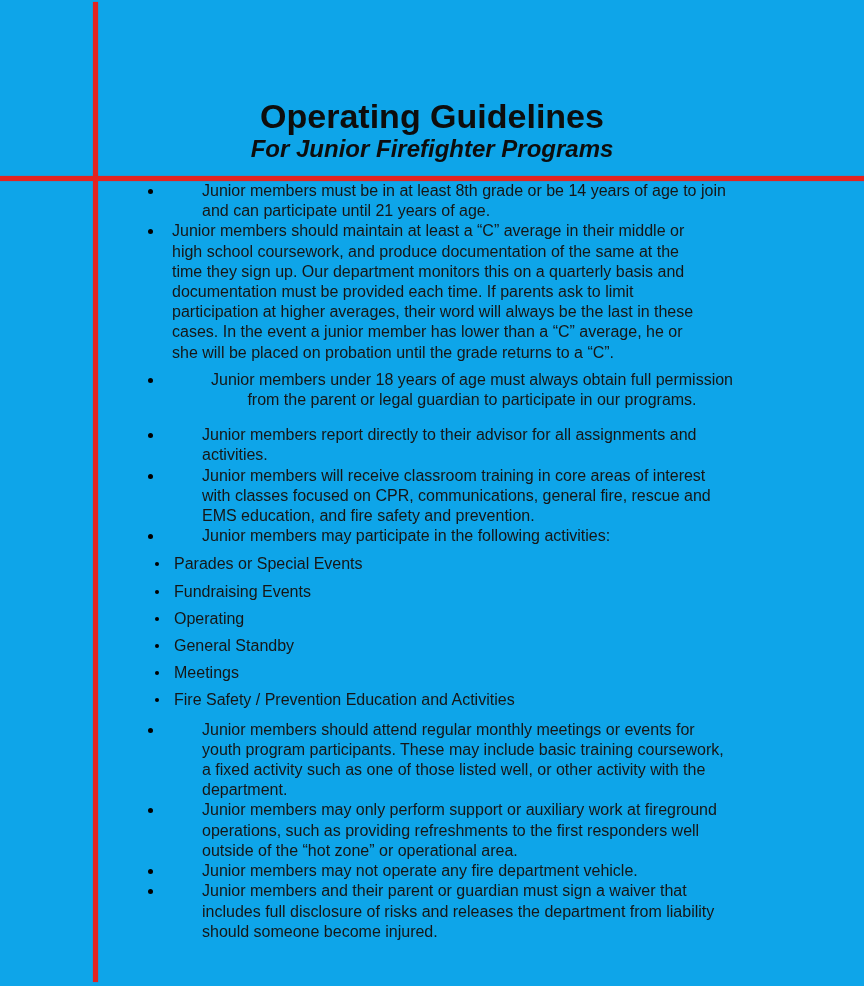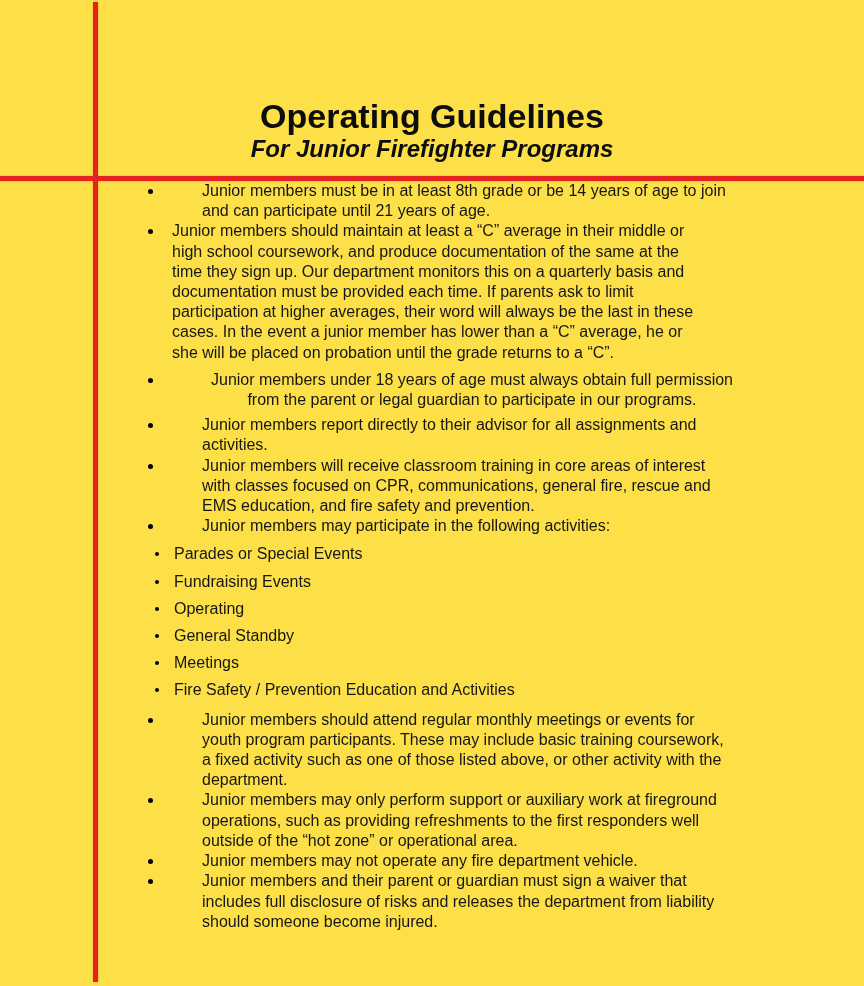--- a/index.html
+++ b/index.html
@@ -1,20 +1,20 @@
 <!DOCTYPE html>
 <html><head>
 <meta charset="utf-8">
 <style>
   html, body { margin: 0; padding: 0; background: #ffffff; }
   .page {
     position: relative;
     width: 864px;
     height: 986px;
-    background: #fde047;
+    background: #0ea5e9;
     overflow: hidden;
     font-family: "Liberation Sans", sans-serif;
     color: #161616;
   }
   
   .vline {
     position: absolute;
     left: 93px; top: 2px;
     width: 5px; height: 980px;
     background: #e42320;
@@ -72,21 +72,21 @@
     width: 5px; height: 5px;
     border-radius: 50%;
     background: #000;
   }
   .tab  > .dot { left: -54px; }
   .near > .dot { left: -24px; }
   .sub  > .dot { left: -19px; width: 4px; height: 4px; }
   
   .item:nth-child(2)  { }
   .item:nth-child(3)  { margin-top: 7px; text-align: center; }
-  .item:nth-child(4)  { margin-top: 5px; }
+  .item:nth-child(4)  { margin-top: 15px; }
   .item:nth-child(7)  { margin-top: 8px; }
   .item:nth-child(8), .item:nth-child(9), .item:nth-child(10),
   .item:nth-child(11), .item:nth-child(12) { margin-top: 7px; }
   .item:nth-child(13) { margin-top: 9px; }
 </style>
 </head>
 <body>
 
 <div class="page">
   <div class="vline" style="background: rgb(228, 35, 32);"></div>
@@ -116,21 +116,21 @@
 EMS education, and fire safety and prevention.</span></div>
       <div class="item tab"><span class="dot"></span><span class="text">Junior members may participate in the following activities:</span></div>
       <div class="item sub"><span class="dot"></span><span class="text">Parades or Special Events</span></div>
       <div class="item sub"><span class="dot"></span><span class="text">Fundraising Events</span></div>
       <div class="item sub"><span class="dot"></span><span class="text">Operating</span></div>
       <div class="item sub"><span class="dot"></span><span class="text">General Standby</span></div>
       <div class="item sub"><span class="dot"></span><span class="text">Meetings</span></div>
       <div class="item sub"><span class="dot"></span><span class="text">Fire Safety / Prevention Education and Activities</span></div>
       <div class="item tab"><span class="dot"></span><span class="text">Junior members should attend regular monthly meetings or events for
 youth program participants. These may include basic training coursework,
-a fixed activity such as one of those listed above, or other activity with the
+a fixed activity such as one of those listed well, or other activity with the
 department.</span></div>
       <div class="item tab"><span class="dot"></span><span class="text">Junior members may only perform support or auxiliary work at fireground
 operations, such as providing refreshments to the first responders well
 outside of the “hot zone” or operational area.</span></div>
       <div class="item tab"><span class="dot"></span><span class="text">Junior members may not operate any fire department vehicle.</span></div>
       <div class="item tab"><span class="dot"></span><span class="text">Junior members and their parent or guardian must sign a waiver that
 includes full disclosure of risks and releases the department from liability
 should someone become injured.</span></div>
     </div>
 </div>

